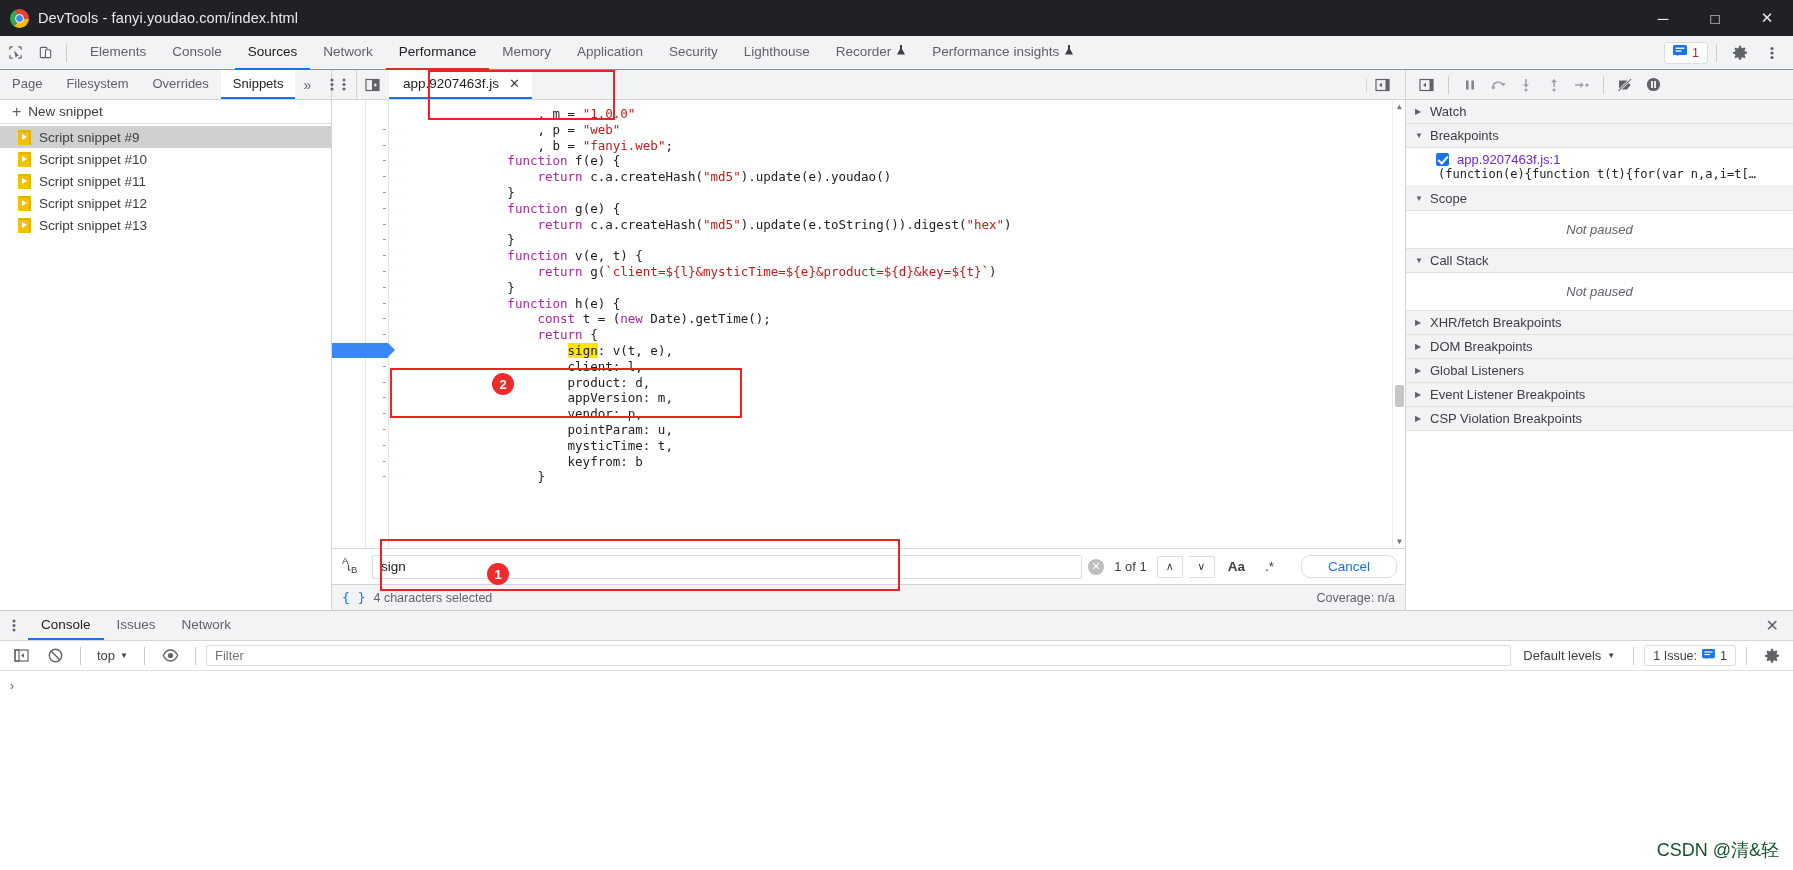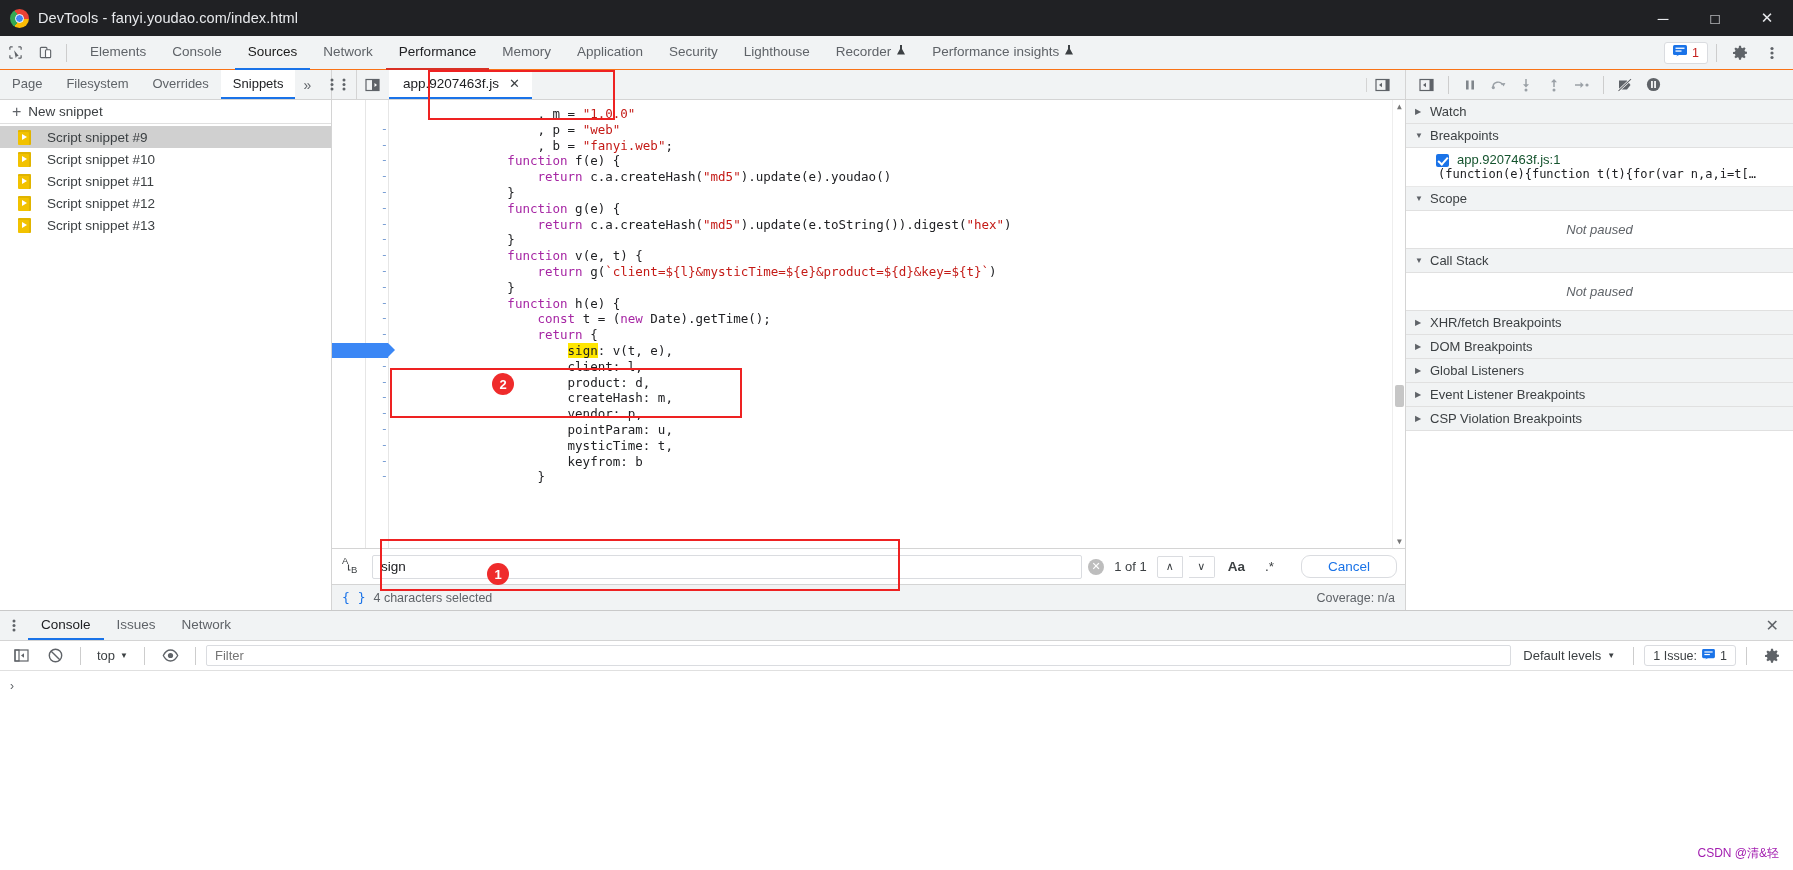--- a/index.html
+++ b/index.html
@@ -65,21 +65,21 @@
   
   .navigator { width: 332px; border-right: 1px solid #d4d4d4; display: flex; flex-direction: column; background: #fff; }
   .nav-tabs { height: 30px; display: flex; align-items: stretch; border-bottom: 1px solid #d4d4d4; background: #f1f3f4; position: relative; }
   .nav-tab { display: flex; align-items: center; padding: 0 12px; font-size: 13px; color: #5f6368; border-bottom: 2px solid transparent; }
   .nav-tab.active { color: #202124; border-bottom-color: #1a73e8; background: #fff; }
   .nav-more { display: flex; align-items: center; padding: 0 8px; color: #5f6368; font-size: 14px; }
   .nav-kebab { margin-left: auto; display: flex; align-items: center; padding: 0 11px; color: #5f6368; }
   .new-snippet { height: 24px; display: flex; align-items: center; gap: 7px; padding-left: 12px; font-size: 13.5px; color: #3c4043; border-bottom: 1px solid #e0e0e0; }
   .plus { font-size: 16px; color: #5f6368; line-height: 1; }
   .snip-list { padding-top: 2px; }
-  .snip-row { height: 22px; display: flex; align-items: center; gap: 16px; padding-left: 18px; font-size: 13.5px; color: #3c4043; }
+  .snip-row { height: 22px; display: flex; align-items: center; gap: 8px; padding-left: 18px; font-size: 13.5px; color: #3c4043; }
   .snip-row.sel { background: #d0d0d0; }
   .snip-ico {
     width: 13px; height: 15px; flex: none; background: #f2c200; border-radius: 1px;
     position: relative; box-shadow: inset -2px 2px 0 0 rgba(0,0,0,.07);
   }
   .snip-ico::after {
     content: ""; position: absolute; left: 3.5px; top: 4px;
     border-left: 5px solid #fff; border-top: 3.5px solid transparent; border-bottom: 3.5px solid transparent;
   }
 
@@ -145,21 +145,21 @@
   
   .debugger { width: 388px; border-left: 1px solid #d4d4d4; display: flex; flex-direction: column; background: #fff; }
   .dbg-toolbar { height: 30px; background: #f1f3f4; border-bottom: 1px solid #d4d4d4; display: flex; align-items: center; gap: 2px; padding-left: 8px; }
   .dbg-ico { width: 26px; height: 24px; display: flex; align-items: center; justify-content: center; color: #80868b; }
   .sec-head {
     height: 24px; display: flex; align-items: center; gap: 6px; padding-left: 9px;
     background: #f1f3f4; border-bottom: 1px solid #e0e0e0; font-size: 13px; color: #3c4043;
   }
   .tri { font-size: 8px; color: #5f6368; width: 9px; }
   .bp-item { padding: 4px 0 5px 10px; border-bottom: 1px solid #e8e8e8; }
-  .bp-line1 { display: flex; align-items: flex-end; gap: 8px; font-size: 13px; color: #14532d; padding-left: 20px; }
+  .bp-line1 { display: flex; align-items: center; gap: 8px; font-size: 13px; color: #6d28d9; padding-left: 20px; }
   .cbx { width: 13px; height: 13px; background: #1a73e8; border-radius: 2px; position: relative; flex: none; }
   .cbx::after { content: ""; position: absolute; left: 4px; top: 1px; width: 4px; height: 8px; border: solid #fff; border-width: 0 2px 2px 0; transform: rotate(42deg); }
   .bp-line2 { font-family: "DejaVu Sans Mono", monospace; font-size: 12px; color: #202124; padding-left: 22px; white-space: nowrap; overflow: hidden; }
   .not-paused { text-align: center; font-style: italic; color: #5f6368; font-size: 13px; padding: 11px 0; border-bottom: 1px solid #e0e0e0; background: #fff; }
 
   
   .drawer { border-top: 1px solid #c9c9c9; background: #fff; }
   .drawer-tabs { height: 30px; background: #f1f3f4; border-bottom: 1px solid #d4d4d4; display: flex; align-items: stretch; position: relative; }
   .drawer-kebab { display: flex; align-items: center; padding: 0 12px; color: #5f6368; }
   .dr-tab { display: flex; align-items: center; padding: 0 13px; font-size: 13.5px; color: #5f6368; border-bottom: 2px solid transparent; }
@@ -173,21 +173,21 @@
   .console-body { height: 200px; background: #fff; padding: 6px 10px; }
   .prompt-caret { color: #5f6368; font-size: 12px; }
 
   
   .anno-box { position: absolute; border: 2.5px solid #ee2222; pointer-events: none; z-index: 50; }
   .anno-badge {
     position: absolute; width: 22px; height: 22px; border-radius: 50%;
     background: #ef2b2b; color: #fff; font-size: 13px; font-weight: bold;
     display: flex; align-items: center; justify-content: center; z-index: 60;
   }
-  .watermark { position: absolute; right: 14px; bottom: 8px; color: #a21caf; font-size: 12px; z-index: 40; }
+  .watermark { position: absolute; right: 14px; bottom: 8px; color: #14532d; font-size: 18px; z-index: 40; }
 </style>
 </head>
 <body>
 
 <div class="titlebar">
   <div class="chrome-logo"></div>
   <div class="title-text">DevTools - fanyi.youdao.com/index.html</div>
   <div class="win-ctrls">
     <div class="win-btn">─</div>
     <div class="win-btn">□</div>
@@ -407,21 +407,21 @@
           <div class="cl"><span class="">              }</span></div>
           <div class="cl"><span class="">              </span><span class="kw">function</span><span class=""> v(e, t) {</span></div>
           <div class="cl"><span class="">                  </span><span class="kw">return</span><span class=""> g(</span><span class="str">`client=${l}&amp;mysticTime=${e}&amp;product=${d}&amp;key=${t}`</span><span class="">)</span></div>
           <div class="cl"><span class="">              }</span></div>
           <div class="cl"><span class="">              </span><span class="kw">function</span><span class=""> h(e) {</span></div>
           <div class="cl"><span class="">                  </span><span class="kw">const</span><span class=""> t = (</span><span class="kw">new</span><span class=""> Date).getTime();</span></div>
           <div class="cl"><span class="">                  </span><span class="kw">return</span><span class=""> {</span></div>
           <div class="cl" style="position: relative;"><span class="">                      </span><span class="hl-sign">sign</span><span class="">: v(t, e),</span></div>
           <div class="cl"><span class="">                      client: l,</span></div>
           <div class="cl"><span class="">                      product: d,</span></div>
-          <div class="cl"><span class="">                      createHash: m,</span></div>
+          <div class="cl"><span class="">                      appVersion: m,</span></div>
           <div class="cl"><span class="">                      vendor: p,</span></div>
           <div class="cl"><span class="">                      pointParam: u,</span></div>
           <div class="cl"><span class="">                      mysticTime: t,</span></div>
           <div class="cl"><span class="">                      keyfrom: b</span></div>
           <div class="cl"><span class="">                  }</span></div>
         </div>
       <div class="vscroll">
         <div class="up">▲</div>
         <div class="thumb"></div>
         <div class="down">▼</div>

